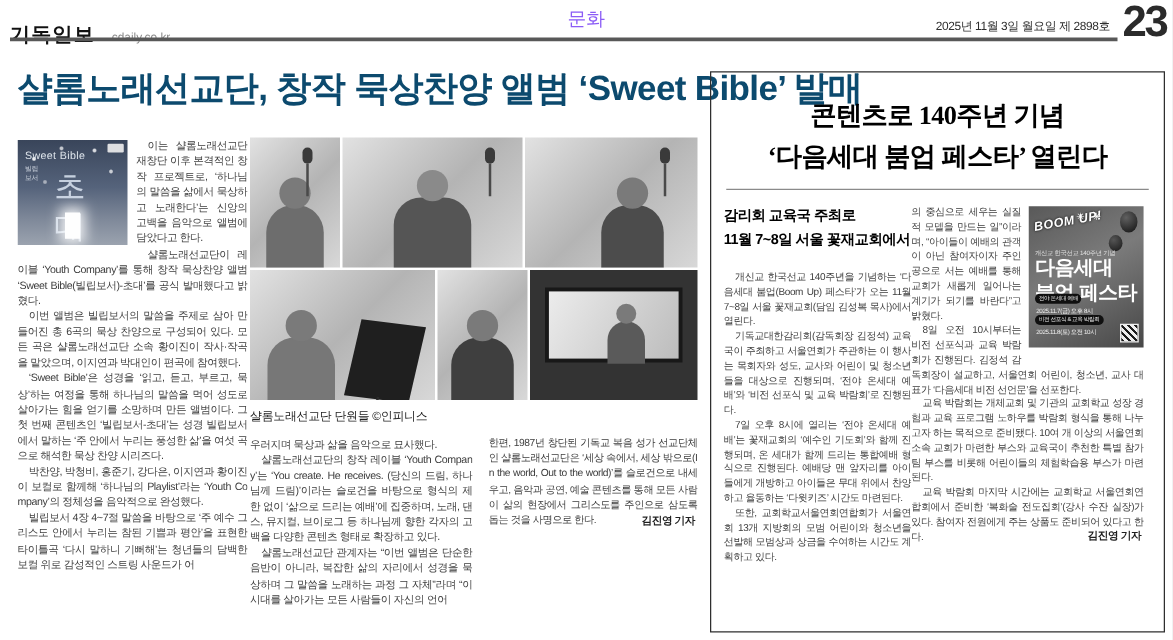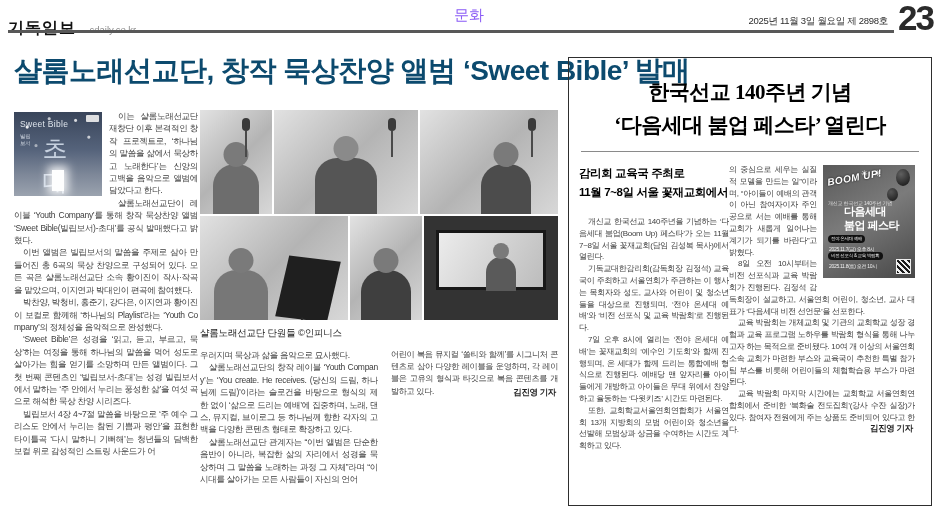--- a/index.html
+++ b/index.html
@@ -85,21 +85,21 @@
   .poster{float:right;width:92px;height:113px;margin:1px 0 5px 6px;position:relative;overflow:hidden;color:#fff;
     background:linear-gradient(150deg,#595959 0%,#7b7b7b 45%,#474747 100%);}
   .p-boom{position:absolute;left:4px;top:7px;font-size:10px;font-weight:bold;font-style:italic;
     transform:rotate(-10deg);letter-spacing:.5px;text-shadow:0 0 2px #000;}
   .p-spark{position:absolute;left:38px;top:3px;font-size:8px;color:#fdfdfd;letter-spacing:2px;}
   .p-balloon1{position:absolute;right:5px;top:4px;width:14px;height:17px;border-radius:50%;
     background:radial-gradient(circle at 35% 30%,#606060,#101010);}
   .p-balloon2{position:absolute;right:17px;top:23px;width:11px;height:13px;border-radius:50%;
     background:radial-gradient(circle at 35% 30%,#555,#161616);}
   .p-kicker{position:absolute;left:5px;top:33px;font-size:5px;color:#e0e0e0;letter-spacing:-0.2px;}
-  .p-title{position:absolute;left:5px;top:40px;font-size:11px;font-weight:bold;line-height:1.25;letter-spacing:-0.5px;margin-left:16px;}
+  .p-title{position:absolute;left:5px;top:40px;font-size:16px;font-weight:bold;line-height:1.25;letter-spacing:-0.5px;}
   .p-pill1,.p-pill2{position:absolute;left:5px;height:8px;background:#101010;border-radius:4px;
     font-size:4.5px;line-height:8px;text-align:center;color:#eee;padding:0 3px;white-space:nowrap;}
   .p-pill1{top:70px;} .p-pill2{top:87px;}
   .p-date1,.p-date2{position:absolute;left:6px;font-size:5px;color:#f0f0f0;}
   .p-date1{top:79px;} .p-date2{top:96px;}
   .p-qr{position:absolute;right:4px;bottom:4px;width:13px;height:13px;background:
     repeating-linear-gradient(45deg,#1c1c1c 0 2px,#efefef 2px 4px);border:1px solid #eee;}
 </style>
 </head>
 <body>
@@ -122,22 +122,22 @@
       <span class="album-logo"></span>
       <div class="album-title">Sweet Bible</div>
       <div class="album-label">빌립보서</div>
       <div class="album-big">초대</div>
       <span class="album-door"></span>
     </div>
     <div>
         <p>이는 샬롬노래선교단 재창단 이후 본격적인 창작 프로젝트로, ‘하나님의 말씀을 삶에서 묵상하고 노래한다’는 신앙의 고백을 음악으로 앨범에 담았다고 한다.</p>
         <p>샬롬노래선교단이 레이블 ‘Youth Company’를 통해 창작 묵상찬양 앨범 ‘Sweet Bible(빌립보서)-초대’를 공식 발매했다고 밝혔다.</p>
         <p>이번 앨범은 빌립보서의 말씀을 주제로 삼아 만들어진 총 6곡의 묵상 찬양으로 구성되어 있다. 모든 곡은 샬롬노래선교단 소속 황이진이 작사·작곡을 맡았으며, 이지연과 박대인이 편곡에 참여했다.</p>
+        <p>‘Sweet Bible’은 성경을 ‘읽고, 듣고, 부르고, 묵상’하는 여정을 통해 하나님의 말씀을 먹어 성도로 살아가는 힘을 얻기를 소망하며 만든 앨범이다. 그 첫 번째 콘텐츠인 ‘빌립보서-초대’는 성경 빌립보서에서 말하는 ‘주 안에서 누리는 풍성한 삶’을 여섯 곡으로 해석한 묵상 찬양 시리즈다.</p>
         <p>박찬양, 박청비, 홍준기, 강다은, 이지연과 황이진이 보컬로 함께해 ‘하나님의 Playlist’라는 ‘Youth Company’의 정체성을 음악적으로 완성했다.</p>
-        <p>‘Sweet Bible’은 성경을 ‘읽고, 듣고, 부르고, 묵상’하는 여정을 통해 하나님의 말씀을 먹어 성도로 살아가는 힘을 얻기를 소망하며 만든 앨범이다. 그 첫 번째 콘텐츠인 ‘빌립보서-초대’는 성경 빌립보서에서 말하는 ‘주 안에서 누리는 풍성한 삶’을 여섯 곡으로 해석한 묵상 찬양 시리즈다.</p>
         <p>빌립보서 4장 4~7절 말씀을 바탕으로 ‘주 예수 그리스도 안에서 누리는 참된 기쁨과 평안’을 표현한 타이틀곡 ‘다시 말하니 기뻐해’는 청년들의 담백한 보컬 위로 감성적인 스트링 사운드가 어</p>
       </div>
   </div>
 
   <div class="photo-area">
     <div class="photo-grid">
       <div class="ph ph1">
         <span class="fig"></span>
         <span class="mic"></span>
       </div>
@@ -164,30 +164,30 @@
     </div>
     <div class="caption">샬롬노래선교단 단원들 ©인피니스</div>
     <div class="cols-under">
       <div class="lcol2 bodytext cont-first">
           <p>우러지며 묵상과 삶을 음악으로 묘사했다.</p>
           <p>샬롬노래선교단의 창작 레이블 ‘Youth Company’는 ‘You create. He receives. (당신의 드림, 하나님께 드림)’이라는 슬로건을 바탕으로 형식의 제한 없이 ‘삶으로 드리는 예배’에 집중하며, 노래, 댄스, 뮤지컬, 브이로그 등 하나님께 향한 각자의 고백을 다양한 콘텐츠 형태로 확장하고 있다.</p>
           <p>샬롬노래선교단 관계자는 “이번 앨범은 단순한 음반이 아니라, 복잡한 삶의 자리에서 성경을 묵상하며 그 말씀을 노래하는 과정 그 자체”라며 “이 시대를 살아가는 모든 사람들이 자신의 언어</p>
         </div>
       <div class="lcol3">
         <div class="bodytext cont-first">
-            <p>어린이 복음 뮤지컬 ‘쏠티와 함께’를 시그니처 콘텐츠로 삼아 다양한 레이블을 운영하며, 각 레이블은 고유의 형식과 타깃으로 복음 콘텐츠를 개발하고 있다.</p>
+            <p>한편, 1987년 창단된 기독교 복음 성가 선교단체인 샬롬노래선교단은 ‘세상 속에서, 세상 밖으로(In the world, Out to the world)’를 슬로건으로 내세우고, 음악과 공연, 예술 콘텐츠를 통해 모든 사람이 삶의 현장에서 그리스도를 주인으로 삼도록 돕는 것을 사명으로 한다.</p>
           </div>
         <div class="reporter">김진영 기자</div>
       </div>
     </div>
   </div>
 
   <div class="ra">
     <h2 class="ra-headline">
-      <span>한국선교 140주년 기념</span><br>
+      <span>콘텐츠로 140주년 기념</span><br>
       <span>‘다음세대 붐업 페스타’ 열린다</span>
     </h2>
     <div class="ra-rule"></div>
     <div class="ra-cols">
       <div class="ra-col1">
         <div class="ra-subhead">
           <span>감리회 교육국 주최로</span><br>
           <span>11월 7~8일 서울 꽃재교회에서</span>
         </div>
         <div class="bodytext">

